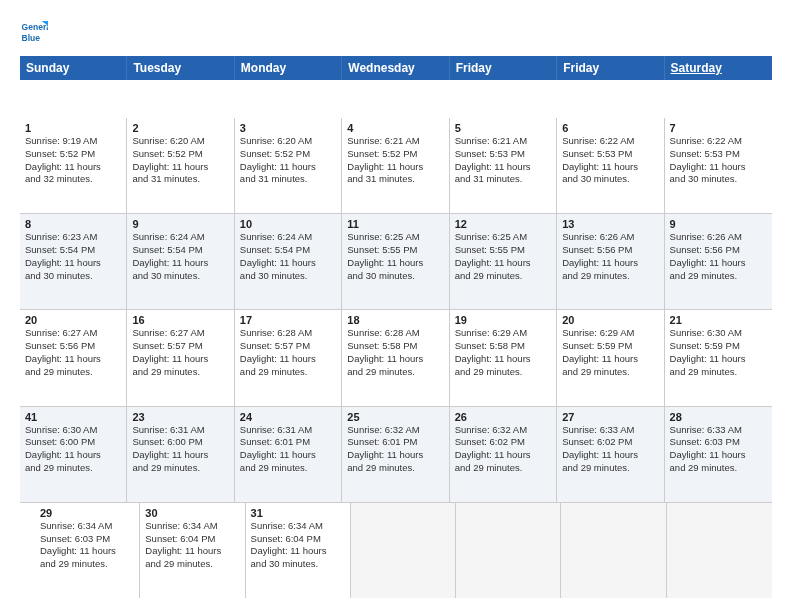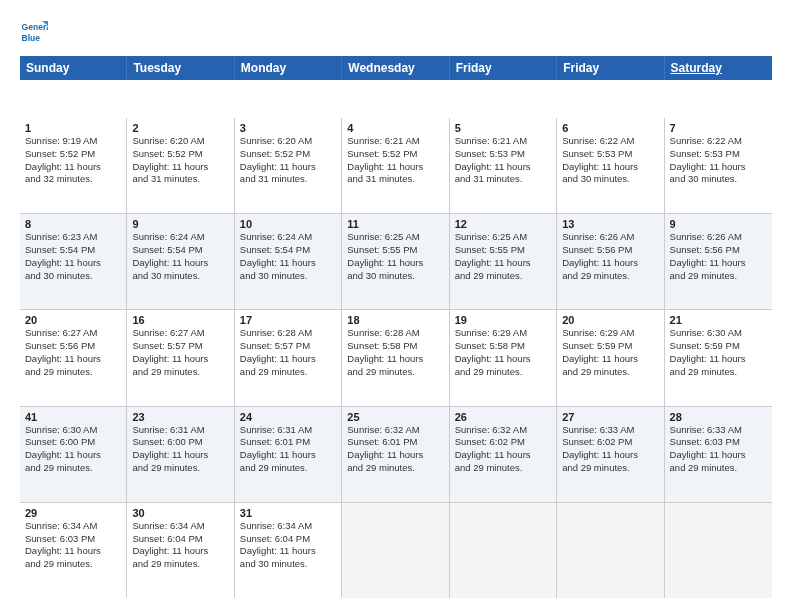--- a/index.html
+++ b/index.html
@@ -75,21 +75,21 @@
       flex: 1;
       display: flex;
       flex-direction: column;
     }
     .cal-row {
       display: grid;
       grid-template-columns: repeat(7, 1fr);
       flex: 1;
       border-bottom: 1px solid #ccc;
     }
-    .cal-row:last-child { border-bottom: none; }
+    .cal-row:last-child { border-bottom: none; margin-left: 15px; }
     .cal-cell {
       border-right: 1px solid #ccc;
       padding: 4px 5px;
       font-size: 9.5px;
       color: #333;
       background: #fff;
       min-height: 0;
       overflow: hidden;
     }
     .cal-cell:last-child { border-right: none; }

